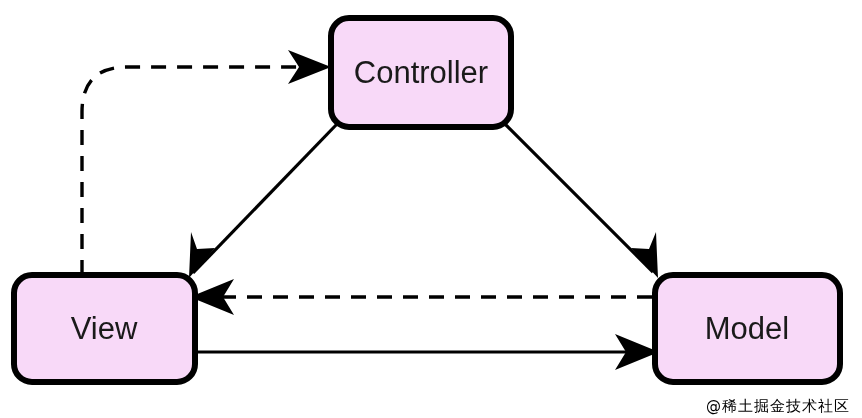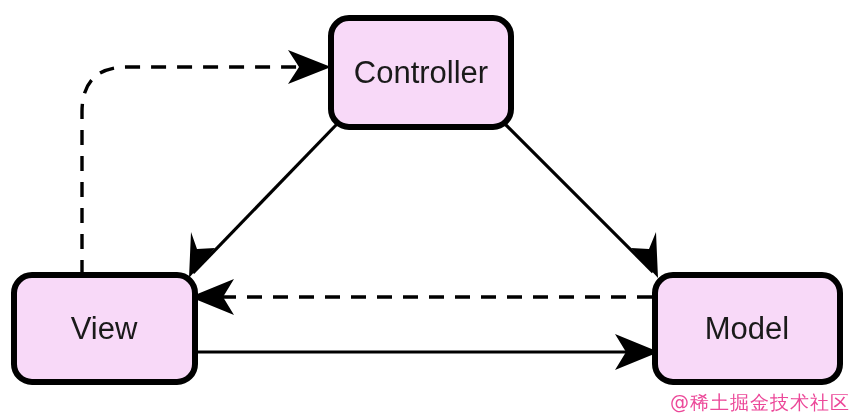--- a/index.html
+++ b/index.html
@@ -48,22 +48,22 @@
   }
   .arrow-head {
     fill: #000000;
     stroke: none;
   }
   .watermark {
     position: absolute;
     right: 12px;
     bottom: 2px;
     font-family: "DejaVu Sans", sans-serif;
-    font-size: 19px;
-    color: #ec4899;
+    font-size: 15px;
+    color: #000000;
     letter-spacing: 1px;
     white-space: nowrap;
     user-select: none;
   }
 </style>
 </head>
 <body>
 
 <div id="canvas">
 

